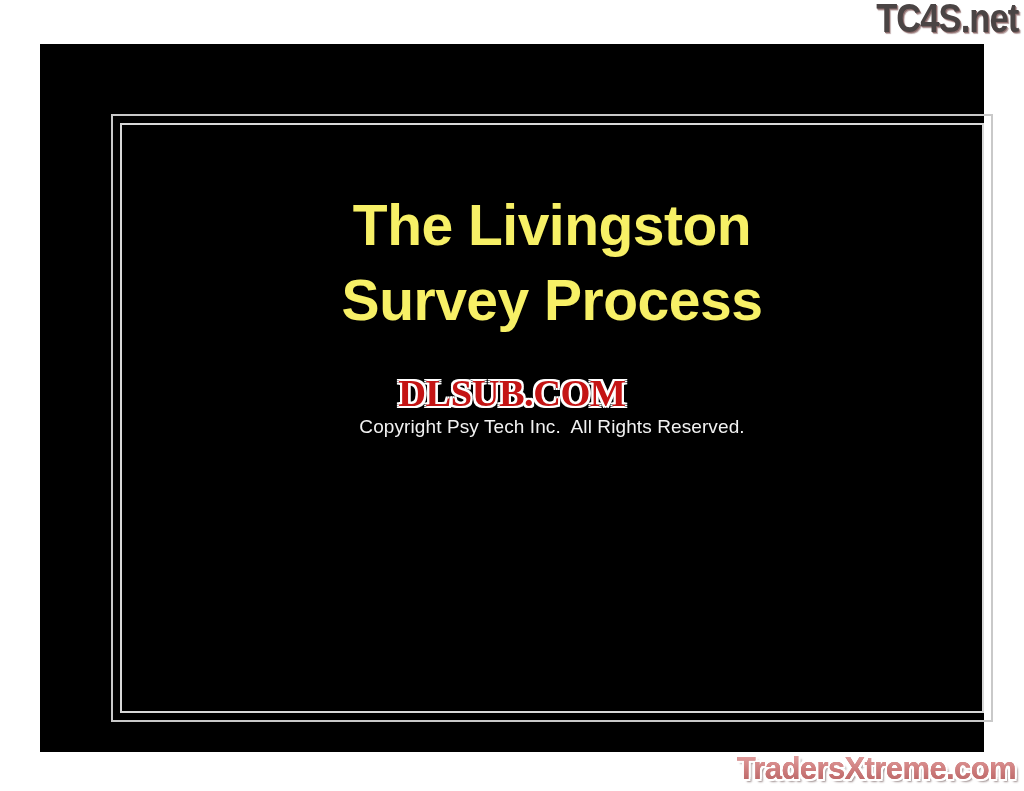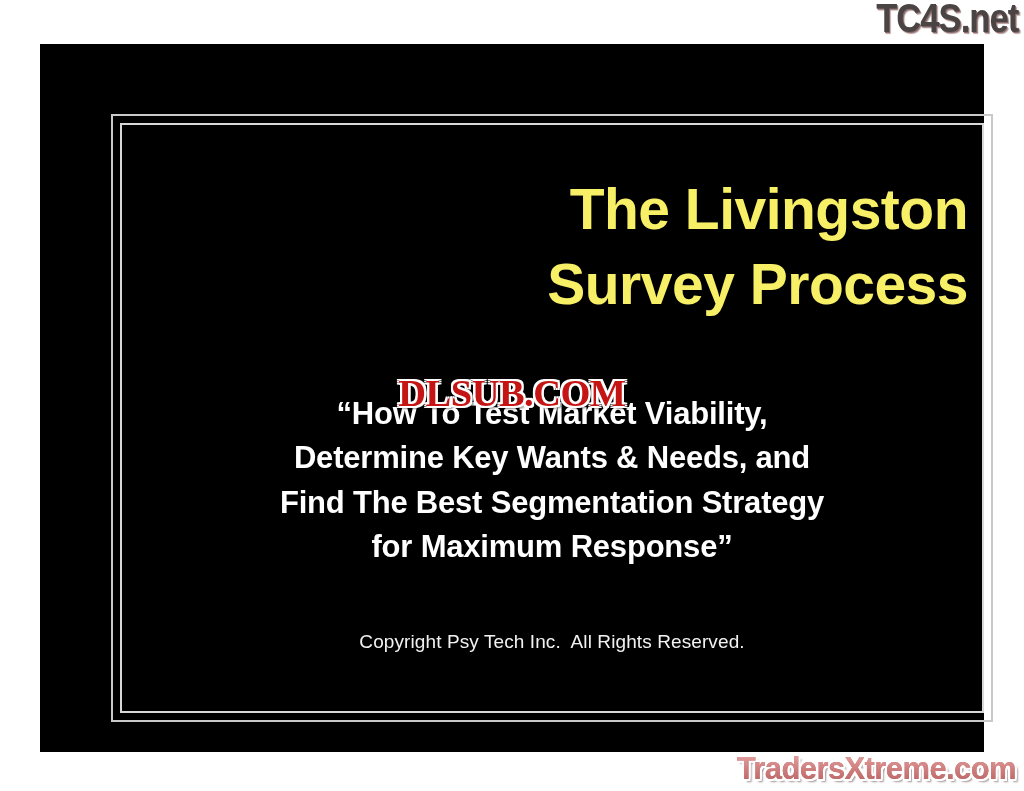--- a/index.html
+++ b/index.html
@@ -64,29 +64,28 @@
     position: absolute;
     left: 96px;
     top: 96px;
     width: 832px;
     height: 556px;
     text-align: center;
     color: #ffffff;
   }
 
   .slide-title {
-    margin: 0;
+    margin: 16px;
     padding-top: 32px;
     color: #f7f066;
     font-size: 57px;
     font-weight: bold;
     line-height: 1.32;
     letter-spacing: -0.5px;
     white-space: pre-line;
-    text-align: right;
   }
 
   .slide-subtitle {
     margin: 0;
     padding-top: 70px;
     color: #ffffff;
     font-size: 31px;
     font-weight: bold;
     line-height: 1.42;
     letter-spacing: -0.2px;
@@ -192,24 +191,20 @@
   <div class="slide-frame-outer">
 
     <div class="slide-frame-rule-outer"></div>
     <div class="slide-frame-rule-inner"></div>
 
     <div class="slide-content">
 
       <h1 class="slide-title">The Livingston
 Survey Process</h1>
 
-      <h2 class="slide-subtitle">“How To Test Market Viability,
-Determine Key Wants &amp; Needs, and
-Find The Best Segmentation Strategy
-for Maximum Response”</h2>
 
       <p class="slide-copyright">Copyright Psy Tech Inc.  All Rights Reserved.</p>
 
     </div>
   </div>
 
   <div class="watermark-topright">TC4S.net</div>
 
   <div class="watermark-center">DLSUB.COM</div>
 

